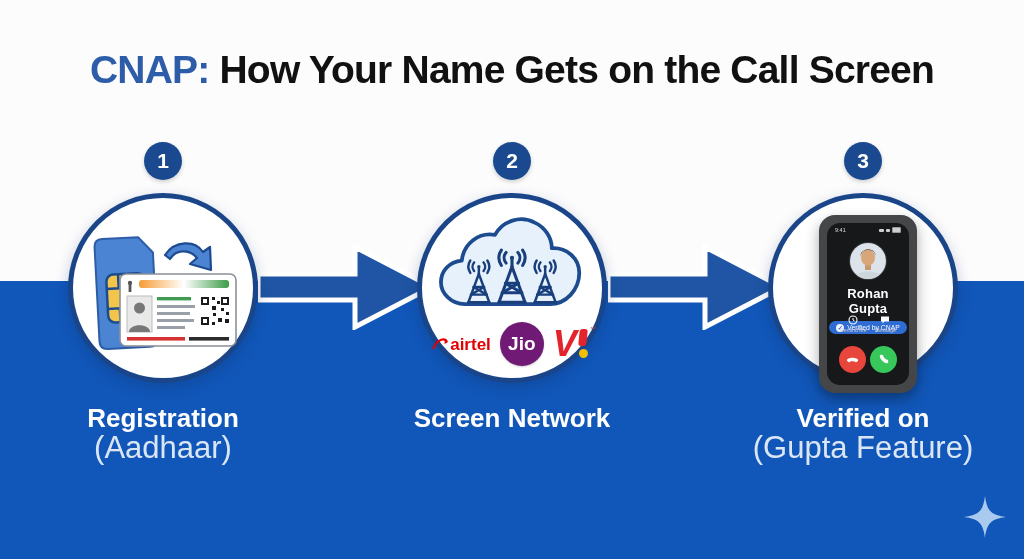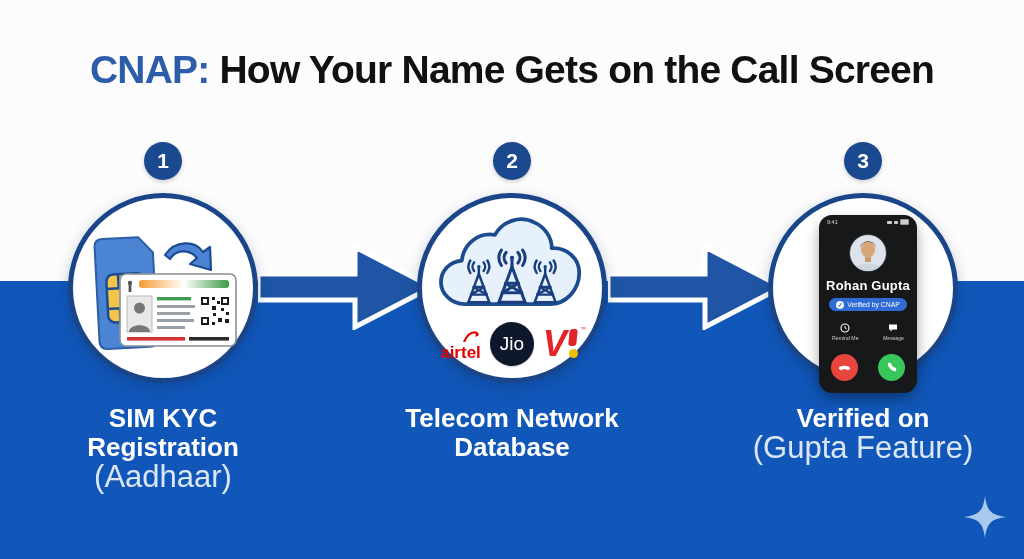--- a/index.html
+++ b/index.html
@@ -40,38 +40,38 @@
   
   .flow-arrow{position:absolute;top:244px;z-index:1;}
   .fa1{left:258px;} .fa2{left:608px;}
   .step{z-index:2;}
 
   
   .logo-row{
     position:absolute;left:0;top:116px;width:100%;height:60px;
     display:flex;align-items:center;justify-content:center;gap:9px;
   }
-  .airtel{display:flex;flex-direction:column;align-items:flex-end;line-height:1;}
+  .airtel{display:flex;flex-direction:row;align-items:flex-start;line-height:1;}
   .airtel .word{color:#e40000;font-size:17px;font-weight:bold;letter-spacing:0;margin-top:1px;}
   .jio{
-    width:44px;height:44px;border-radius:50%;background:#0f172a;color:#fff;
-    font-size:19px;font-weight:normal;display:flex;align-items:center;justify-content:center;
+    width:44px;height:44px;border-radius:50%;background:#701a75;color:#fff;
+    font-size:19px;font-weight:bold;display:flex;align-items:center;justify-content:center;
     box-shadow:0 1px 2px rgba(0,0,0,.2);
   }
   .vi{display:flex;align-items:flex-start;position:relative;padding-right:6px;}
   .vi .v{color:#e3242b;font-size:36px;font-weight:800;font-style:italic;line-height:36px;}
   .vi .excl{display:flex;flex-direction:column;align-items:center;margin-left:2px;margin-top:3px;}
   .vi .bar{width:8px;height:17px;background:#e3242b;border-radius:3px;transform:skewX(-6deg);}
   .vi .dot{width:9px;height:9px;border-radius:50%;background:#f2bf00;margin-top:3px;}
   .vi .tm{position:absolute;right:-2px;top:0;font-size:6px;color:#c0362c;font-style:normal;}
 
   
   .phone{
     position:absolute;left:46px;top:17px;width:98px;height:178px;
-    background:#454648;border-radius:16px;padding:0;box-sizing:border-box;
+    background:#454648;border-radius:16px;padding:8px;box-sizing:border-box;
     box-shadow:0 6px 14px rgba(0,0,0,.35);
   }
   .screen{
     width:100%;height:100%;background:#17181a;border-radius:13px;overflow:hidden;
     display:flex;flex-direction:column;align-items:center;color:#fff;position:relative;
   }
   .statusbar{width:100%;display:flex;justify-content:space-between;padding:4px 8px 0 8px;box-sizing:border-box;}
   .statusbar .time{font-size:5.5px;color:#ddd;}
   .sig{display:flex;gap:2px;align-items:center;}
   .sig i{display:block;background:#cfcfcf;border-radius:1px;}
@@ -173,21 +173,20 @@
               <rect x="152" y="121" width="4" height="4"></rect>
             <rect x="139" y="124" width="3" height="3"></rect>
           </g>
 
           <rect x="54" y="139" width="58" height="3.6" fill="#d63333"></rect>
           <rect x="116" y="139" width="40" height="3.6" fill="#2b2b2b"></rect>
         </g>
       </svg>
     </div>
     <div class="labels">
-      <div class="ln">SIM KYC</div>
       <div class="ln">Registration</div>
       <div class="sub">(Aadhaar)</div>
     </div>
   </div>
 
   <div class="step step2">
     <div class="badge">2</div>
     <div class="big-circle">
       <svg width="180" height="180" viewBox="0 0 190 190" style="position:absolute;left:0;top:0;">
         <defs>
@@ -222,22 +221,21 @@
           <span class="v">V</span>
           <span class="excl">
             <span class="bar"></span>
               <span class="dot"></span>
           </span>
           <span class="tm">™</span>
         </div>
       </div>
     </div>
     <div class="labels">
-      <div class="ln">Telecom Network</div>
-      <div class="ln">Database</div>
+      <div class="ln">Screen Network</div>
     </div>
   </div>
 
   <div class="step step3">
     <div class="badge">3</div>
     <div class="big-circle">
       <div class="phone">
         <div class="screen">
           <div class="statusbar">
             <span class="time">9:41</span>

